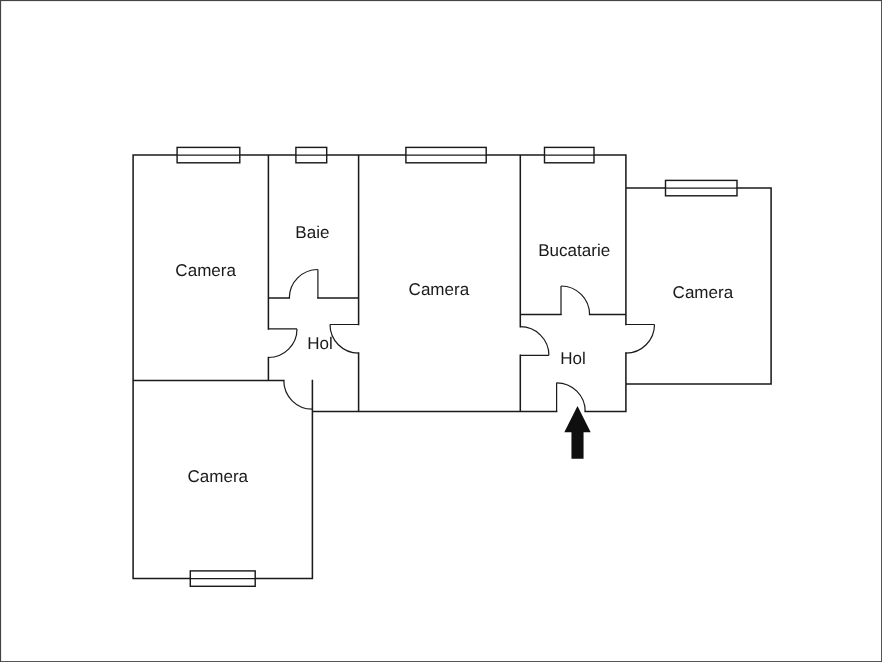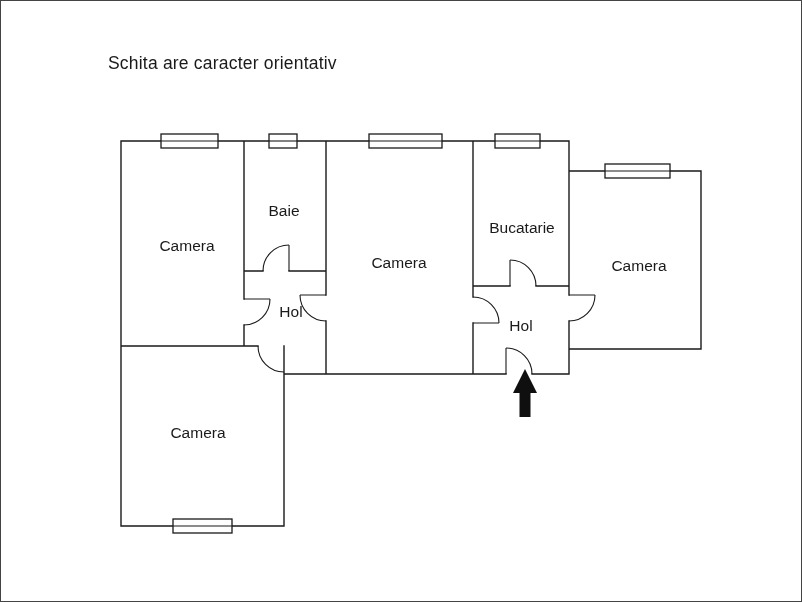--- a/index.html
+++ b/index.html
@@ -50,21 +50,20 @@
     fill: var(--text, #1a1a1a);
     text-anchor: middle;
   }
   .arrow { fill: var(--arrow, #0f0f0f); }
 </style>
 </head>
 <body>
 
 <div class="canvas">
 
-  <div class="disclaimer">Schita are caracter orientativ</div>
 
   <svg class="plan-svg" width="802" height="602" viewBox="0 0 802 602">
 
     <g>
       <path class="wall" d="
         M120 140 H568
         M568 170 H700
         M700 170 V348
         M568 348 H700
         M120 140 V525

